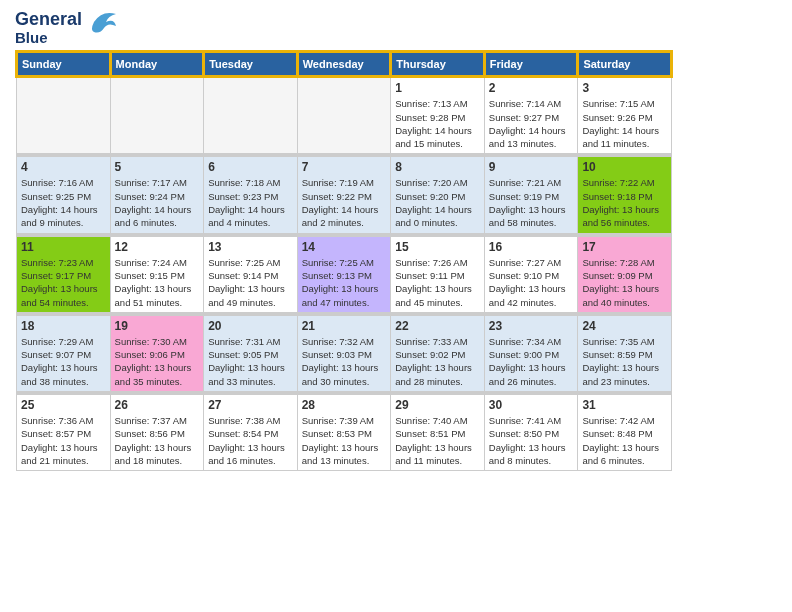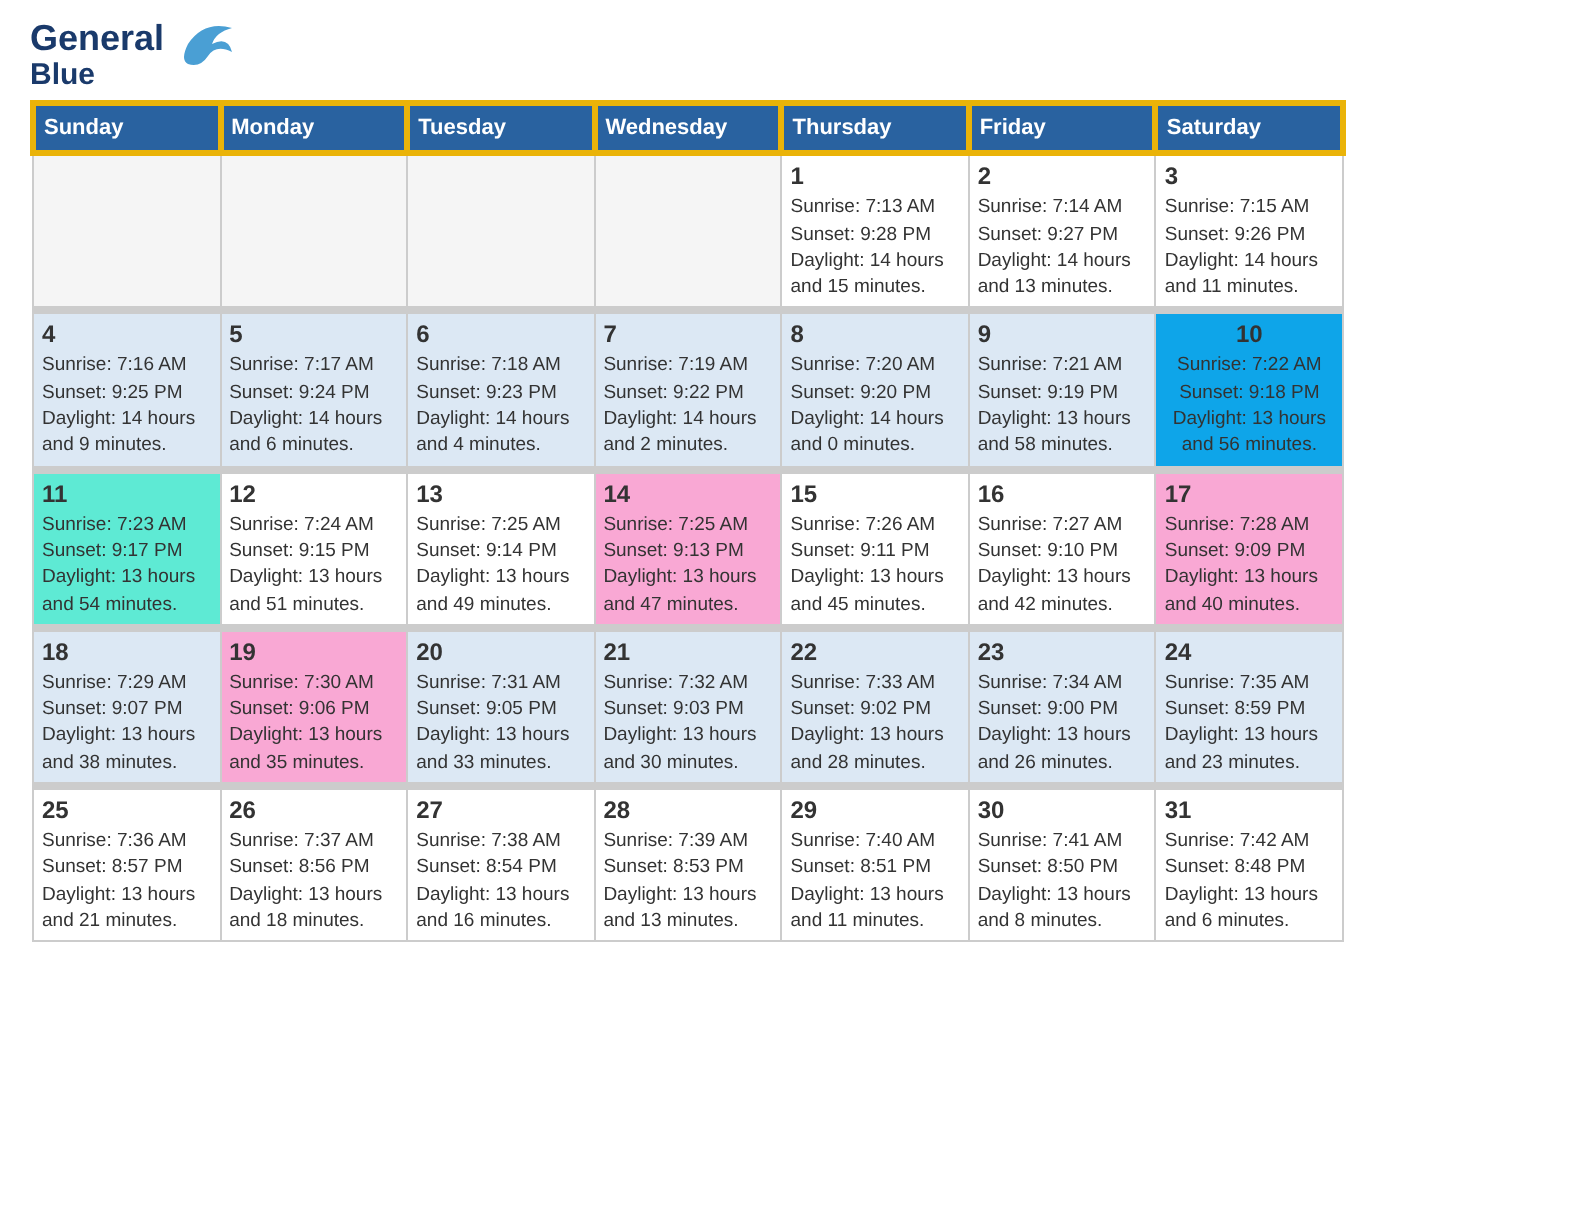--- a/index.html
+++ b/index.html
@@ -108,50 +108,50 @@
             <div class="day-info">Sunrise: 7:20 AM
 Sunset: 9:20 PM
 Daylight: 14 hours and 0 minutes.</div>
           </td>
           <td style="background: rgb(220, 232, 244);">
             <span class="day-num">9</span>
             <div class="day-info">Sunrise: 7:21 AM
 Sunset: 9:19 PM
 Daylight: 13 hours and 58 minutes.</div>
           </td>
-          <td style="background: #0ea5e9; text-align: center;">
+          <td style="background: #84cc16;">
             <span class="day-num">10</span>
             <div class="day-info">Sunrise: 7:22 AM
 Sunset: 9:18 PM
 Daylight: 13 hours and 56 minutes.</div>
           </td>
         </tr>
         <tr>
           <td colspan="7" style="height: 3px; background: rgb(204, 204, 204); padding: 0px;"></td>
         </tr>
         <tr>
-          <td style="background: #5eead4;">
+          <td style="background: #84cc16;">
             <span class="day-num">11</span>
             <div class="day-info">Sunrise: 7:23 AM
 Sunset: 9:17 PM
 Daylight: 13 hours and 54 minutes.</div>
           </td>
           <td style="background: rgb(255, 255, 255);">
             <span class="day-num">12</span>
             <div class="day-info">Sunrise: 7:24 AM
 Sunset: 9:15 PM
 Daylight: 13 hours and 51 minutes.</div>
           </td>
           <td style="background: rgb(255, 255, 255);">
             <span class="day-num">13</span>
             <div class="day-info">Sunrise: 7:25 AM
 Sunset: 9:14 PM
 Daylight: 13 hours and 49 minutes.</div>
           </td>
-          <td style="background: #f9a8d4;">
+          <td style="background: #c4b5fd;">
             <span class="day-num">14</span>
             <div class="day-info">Sunrise: 7:25 AM
 Sunset: 9:13 PM
 Daylight: 13 hours and 47 minutes.</div>
           </td>
           <td style="background: rgb(255, 255, 255);">
             <span class="day-num">15</span>
             <div class="day-info">Sunrise: 7:26 AM
 Sunset: 9:11 PM
 Daylight: 13 hours and 45 minutes.</div>

